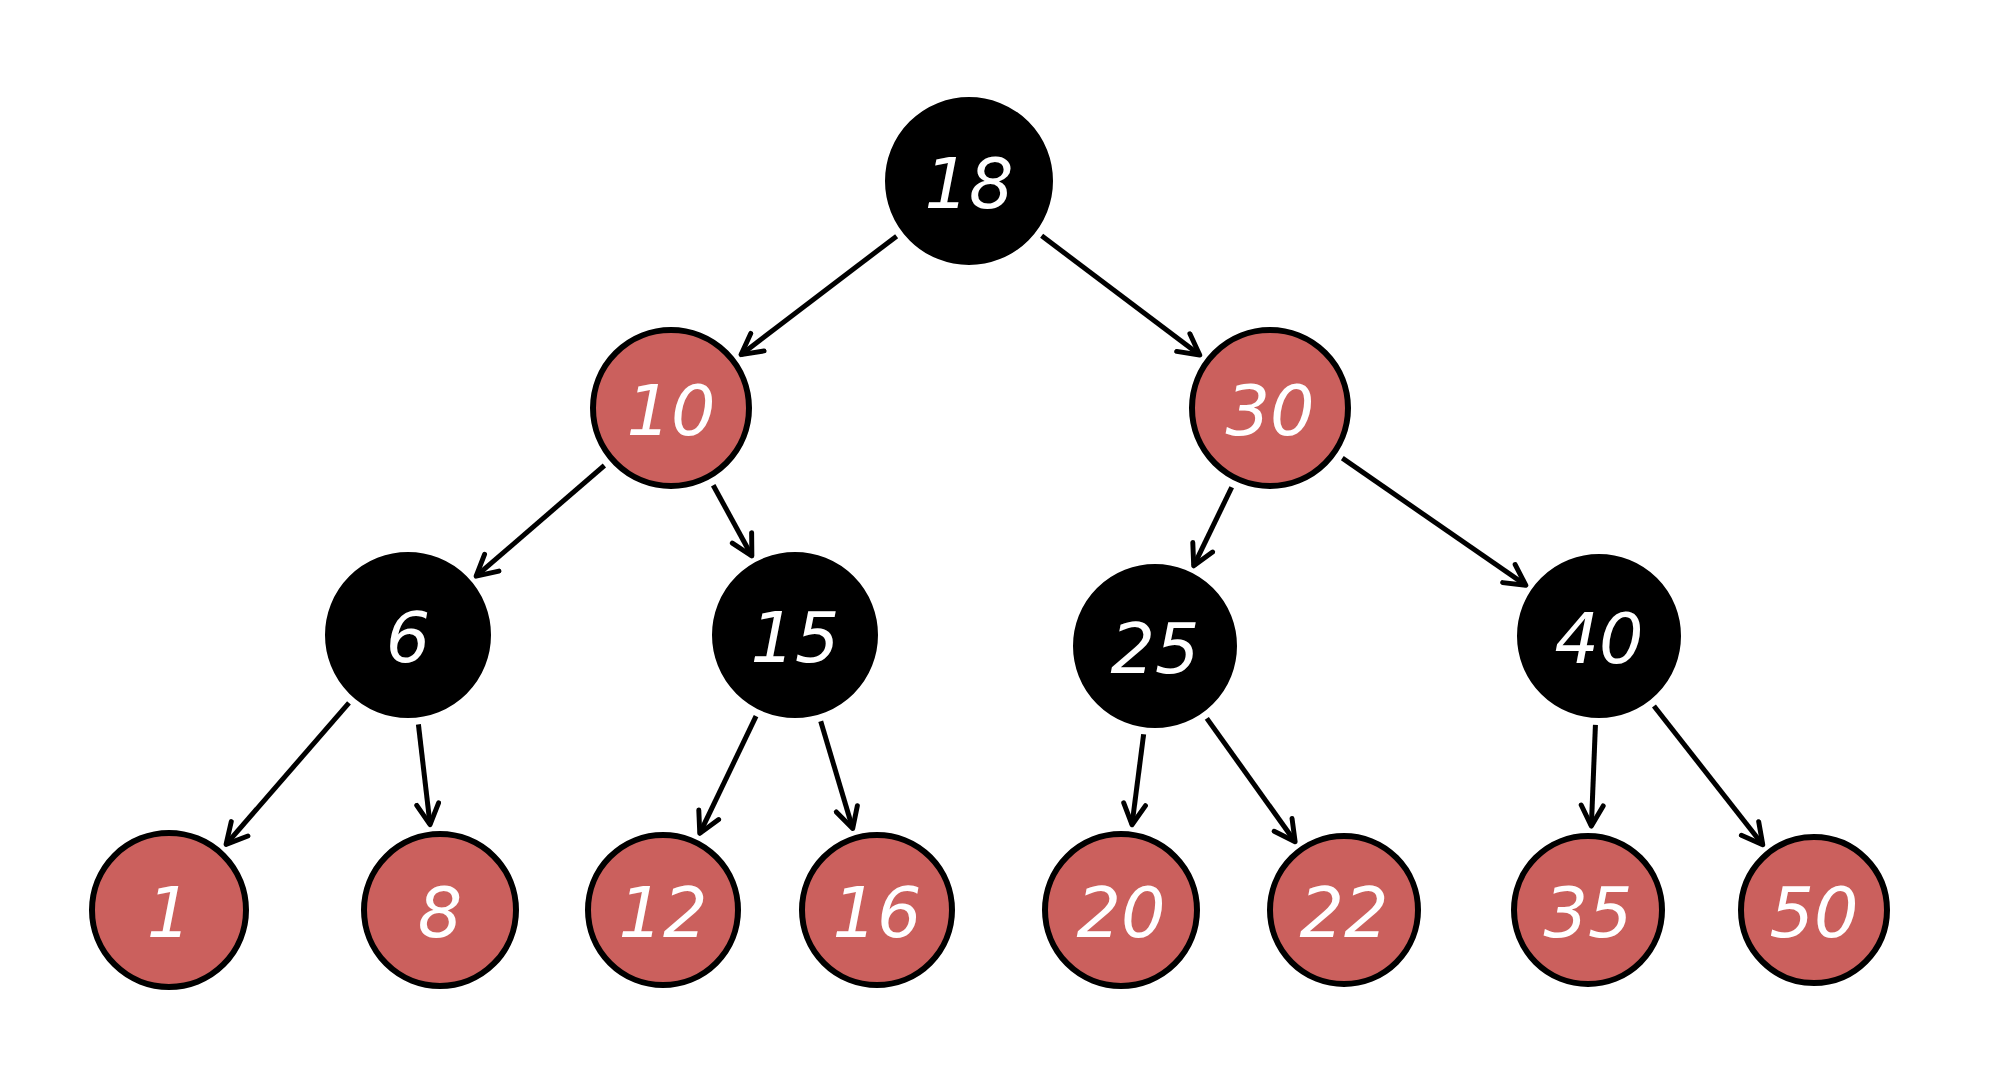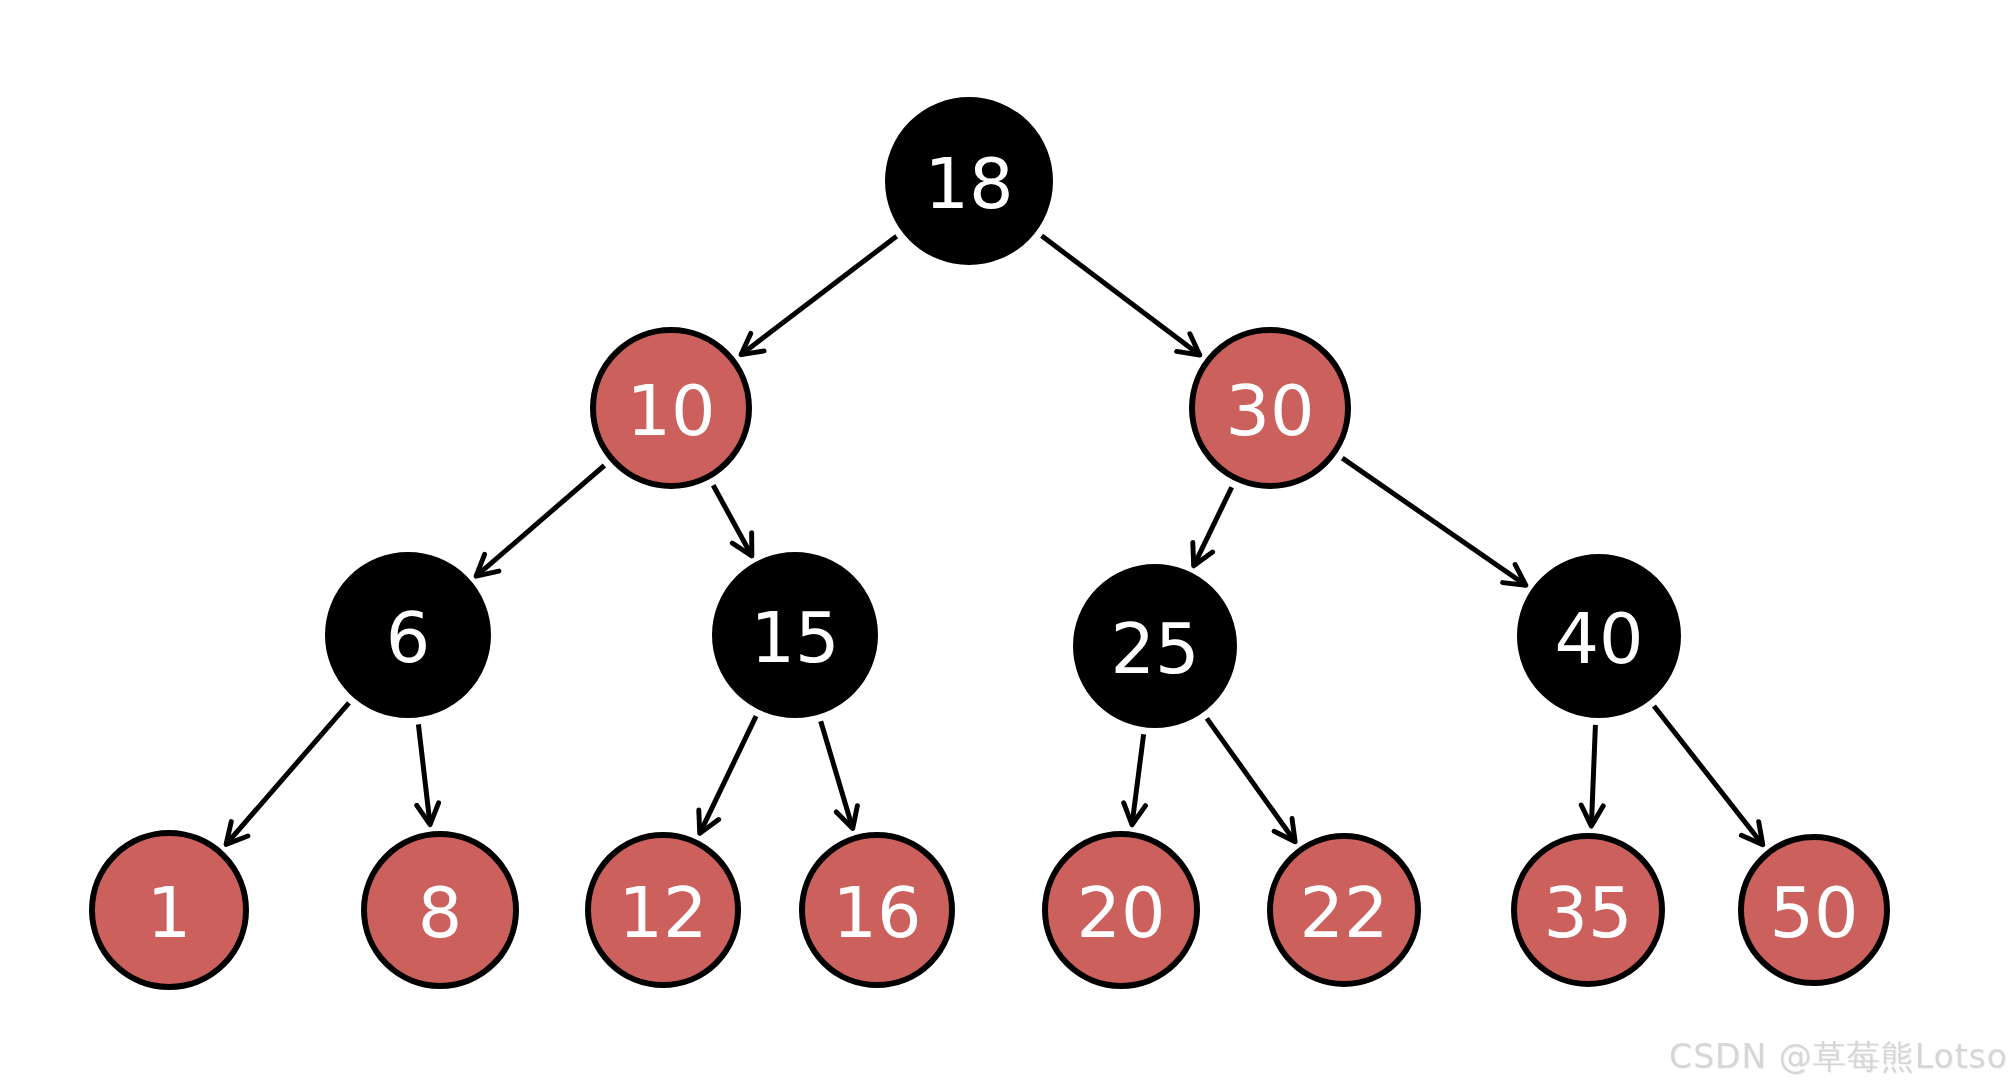--- a/index.html
+++ b/index.html
@@ -7,20 +7,21 @@
     padding: 0;
     background: #ffffff;
     font-family: "DejaVu Sans", "Liberation Sans", sans-serif;
   }
   #canvas {
     position: relative;
     width: 2016px;
     height: 1092px;
     background: #ffffff;
     overflow: hidden;
+    font-style: italic;
   }
   #tree-svg {
     position: absolute;
     left: 0;
     top: 0;
   }
   #tree-svg text.node-label {
     font-family: "DejaVu Sans", "Liberation Sans", sans-serif;
     font-size: 70px;
     fill: #ffffff;
@@ -115,14 +116,13 @@
       </g>
       <g>
         <circle cx="1588" cy="910" r="74" fill="#CB605D" stroke="#000000" stroke-width="6"></circle>
         <text x="1588" y="910" text-anchor="middle" dominant-baseline="central" dy="0.04em" fill="#ffffff" class="node-label">35</text>
       </g>
       <g>
         <circle cx="1814" cy="910" r="73" fill="#CB605D" stroke="#000000" stroke-width="6"></circle>
         <text x="1814" y="910" text-anchor="middle" dominant-baseline="central" dy="0.04em" fill="#ffffff" class="node-label">50</text>
       </g>
     </svg>
-  <div id="watermark" style="color: rgb(214, 214, 216);">CSDN @草莓熊Lotso</div>
 </div>
 
 </body></html>

